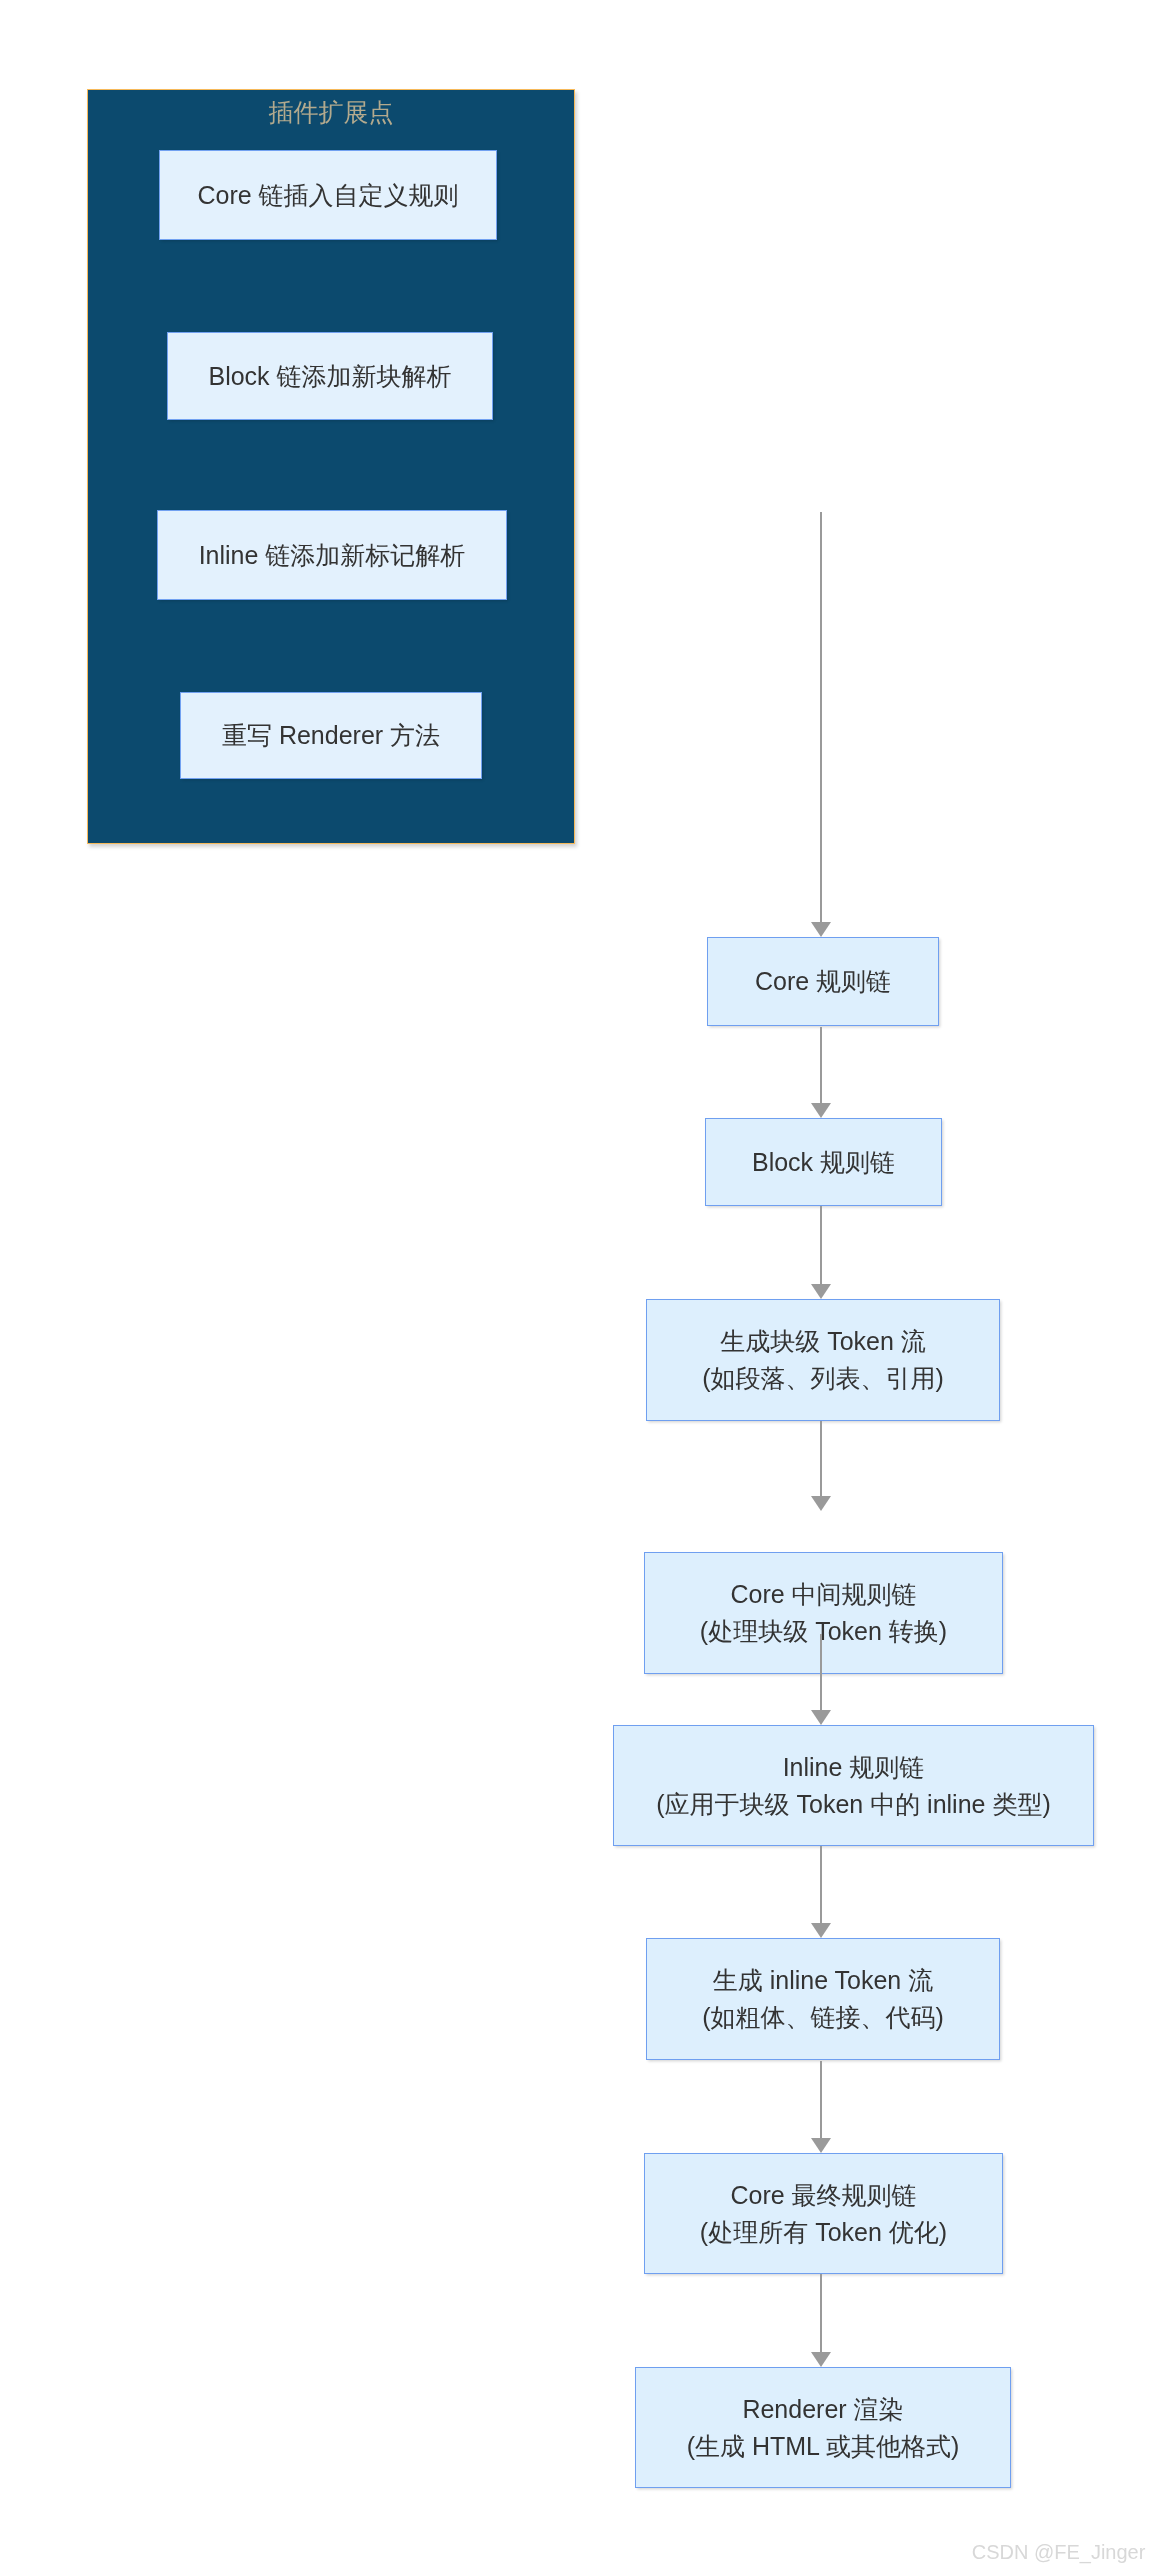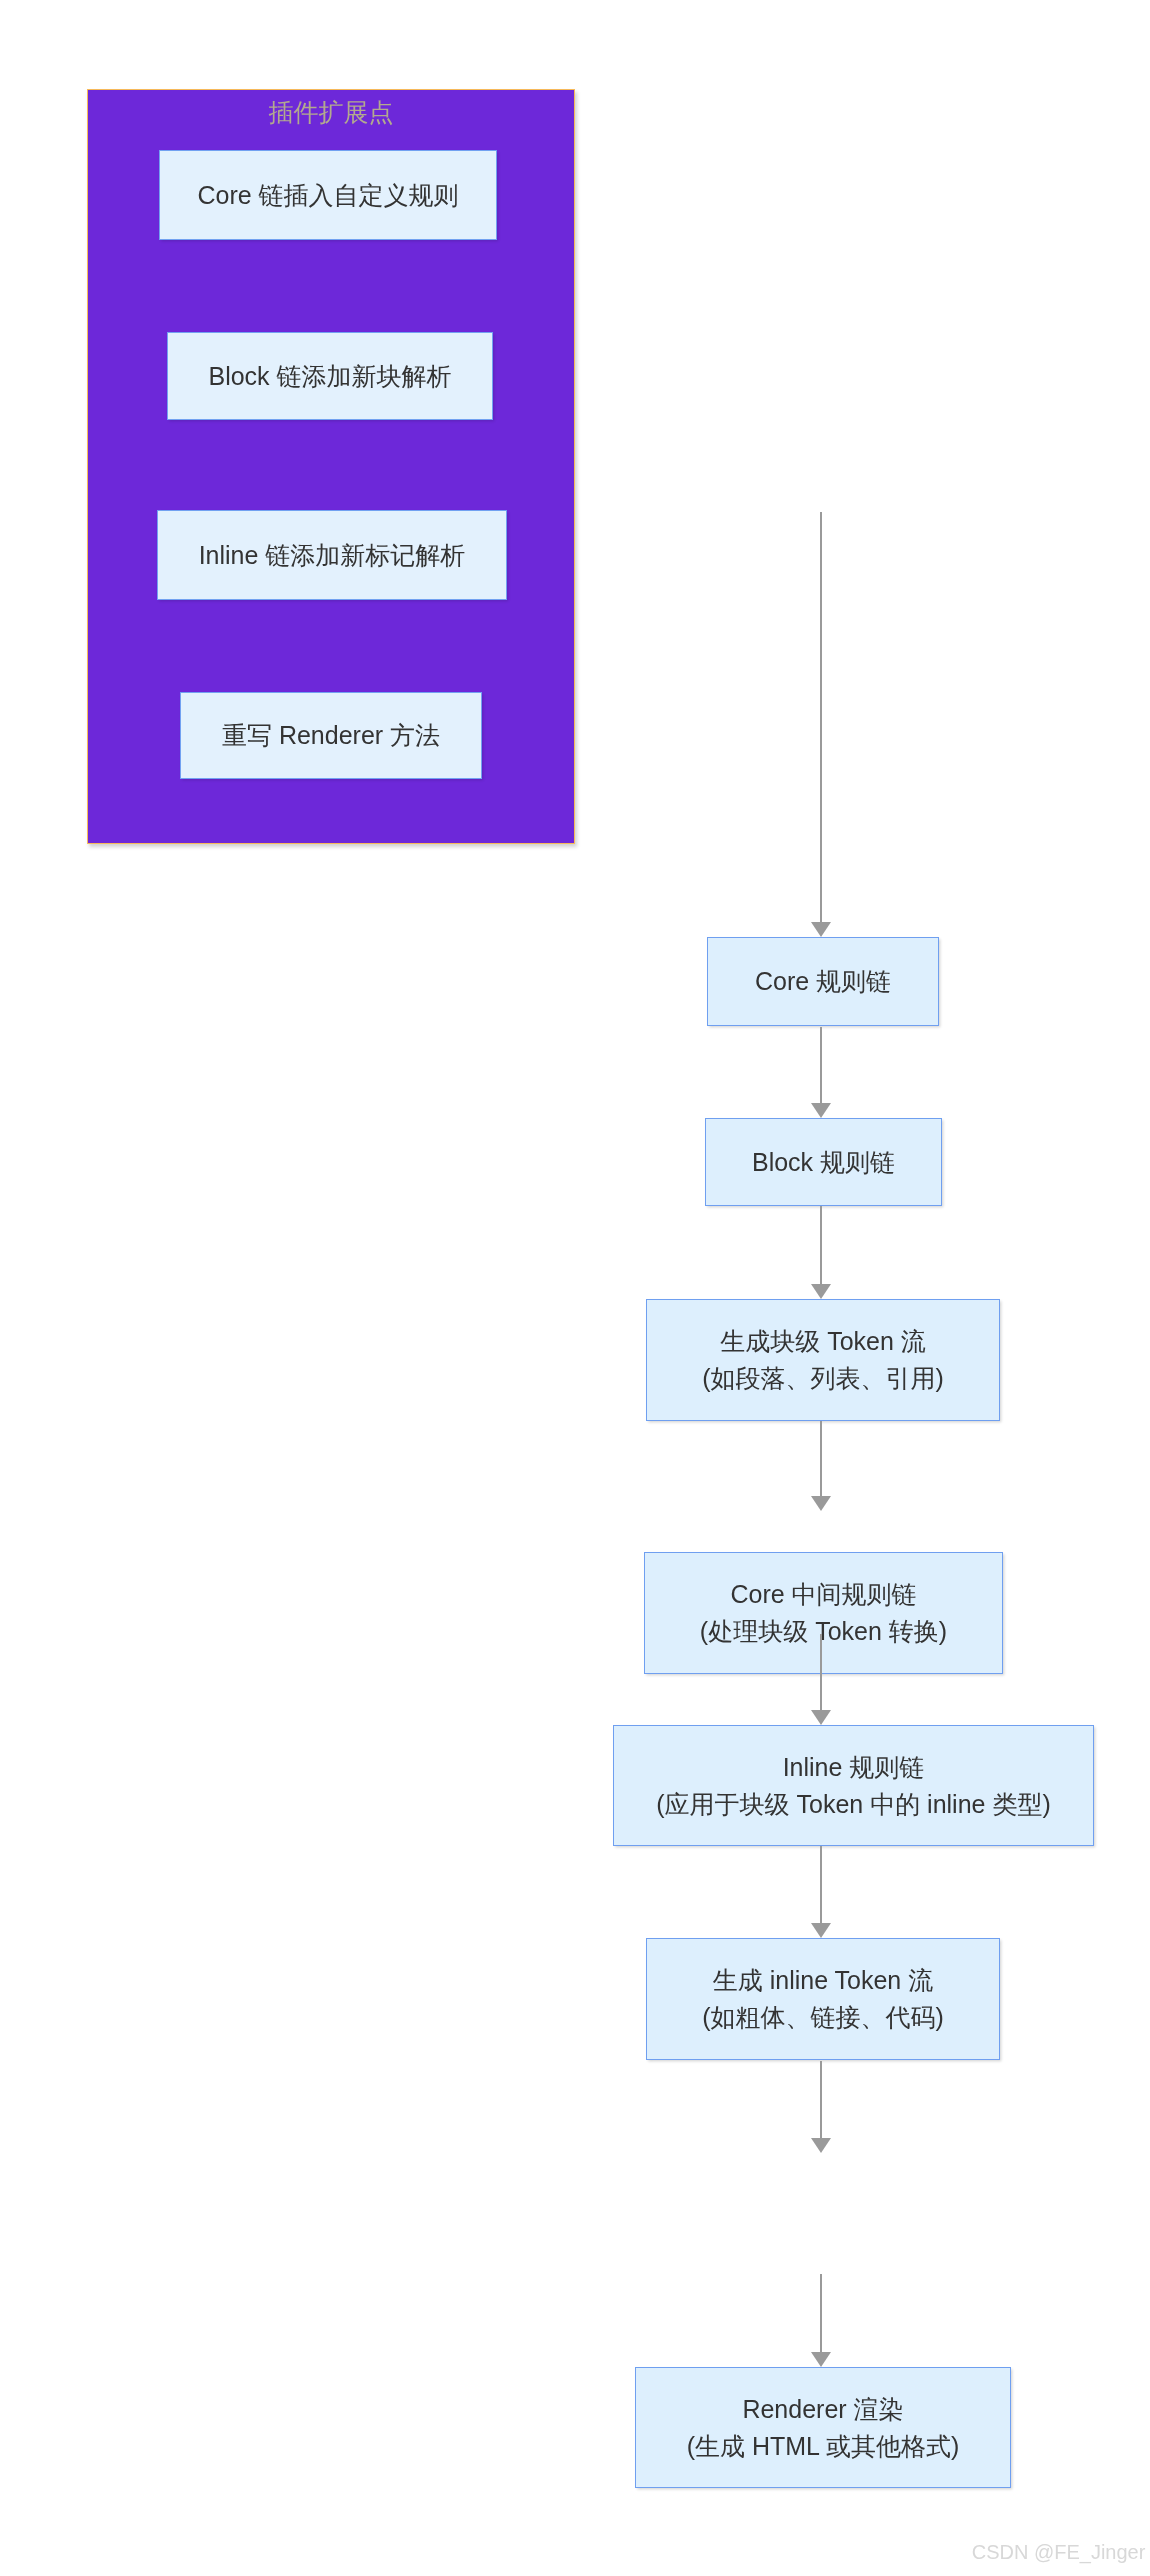--- a/index.html
+++ b/index.html
@@ -17,21 +17,21 @@
   }
 
   
   .plugin-panel {
     position: absolute;
     left: 87px;
     top: 89px;
     width: 488px;
     height: 755px;
     box-sizing: border-box;
-    background: #6d28d9;
+    background: #0c4a6e;
     border: 1.8px solid #f6b95a;
     box-shadow: 1.8px 2.8px 3.7px rgba(0,0,0,0.18);
   }
   .plugin-panel-title {
     position: absolute;
     left: 0;
     top: 5.5px;
     width: 100%;
     text-align: center;
     font-size: 25px;
@@ -155,20 +155,24 @@
     <div class="line2">(处理块级 Token 转换)</div>
   </div>
   <div class="flow-node fn-6">
     <div class="line1">Inline 规则链</div>
     <div class="line2">(应用于块级 Token 中的 inline 类型)</div>
   </div>
   <div class="flow-node fn-7">
     <div class="line1">生成 inline Token 流</div>
     <div class="line2">(如粗体、链接、代码)</div>
   </div>
+  <div class="flow-node fn-8">
+    <div class="line1">Core 最终规则链</div>
+    <div class="line2">(处理所有 Token 优化)</div>
+  </div>
   <div class="flow-node fn-9">
     <div class="line1">Renderer 渲染</div>
     <div class="line2">(生成 HTML 或其他格式)</div>
   </div>
 
   <div class="arrow a-1">
     <div class="arrow-line"></div>
     <div class="arrow-head"></div>
   </div>
   <div class="arrow a-2">

